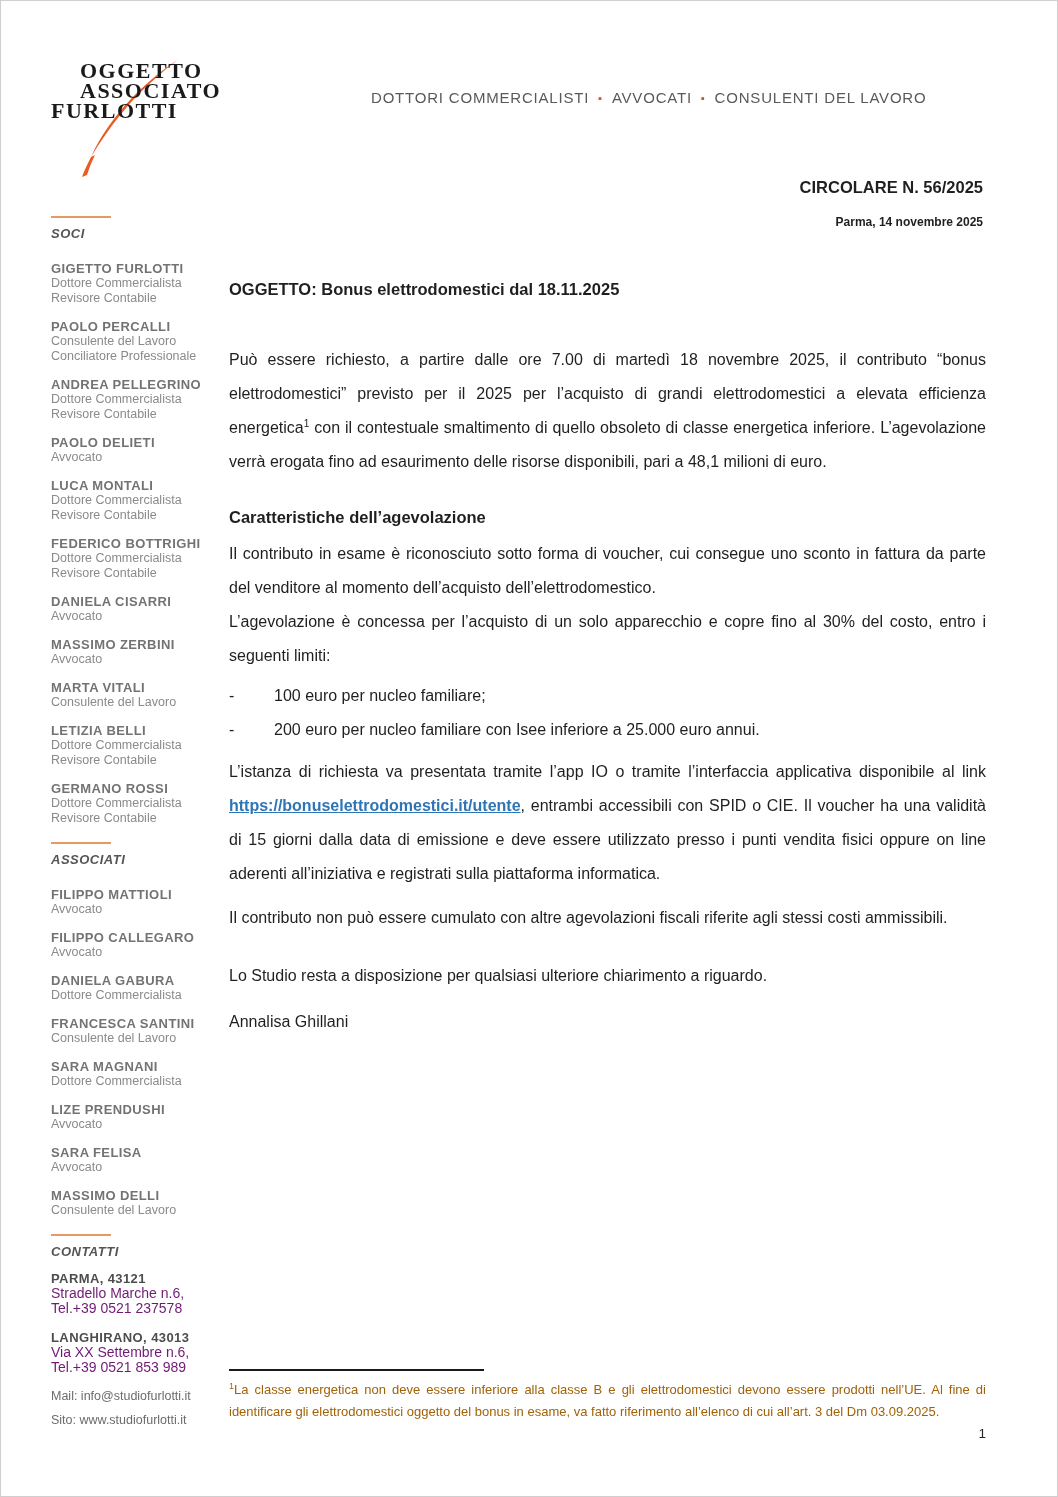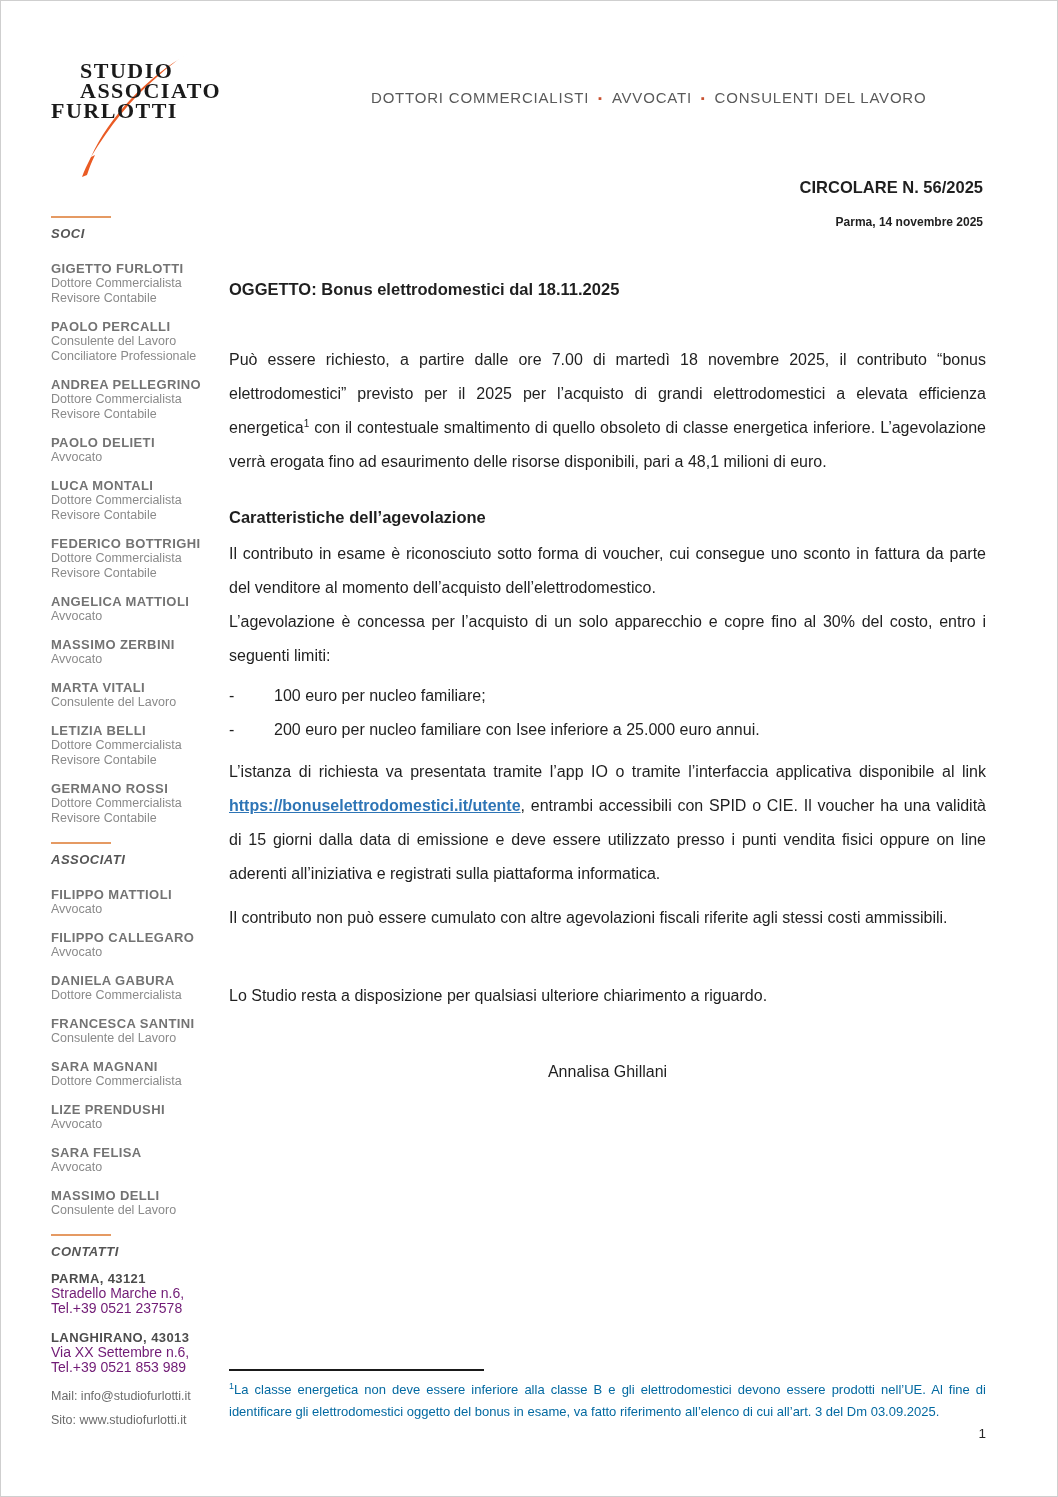--- a/index.html
+++ b/index.html
@@ -48,45 +48,45 @@
   .para { text-align:justify; line-height:34px; }
   .p1 { margin-top:44px; }
   .h2 { font-weight:bold; font-size:16.5px; line-height:20px; margin-top:28px; }
   .p2 { margin-top:10px; }
   .p3 { margin-top:0; }
   .list { margin-top:6px; }
   .list-item { position:relative; padding-left:45px; line-height:34px; }
   .list-dash { position:absolute; left:0; top:0; }
   .p4 { margin-top:8px; }
   .p5 { margin-top:10px; }
-  .p6 { margin-top:44px; }
-  .signature { margin-top:44px; text-align:center; line-height:30px; }
+  .p6 { margin-top:24px; }
+  .signature { margin-top:14px; text-align:left; line-height:30px; }
   .it { }
   sup { font-size:10px; vertical-align:super; line-height:0; }
   a.doc-link { color:#2e75b6; font-weight:bold; text-decoration:underline; }
 
   
   .footnote { position:absolute; left:228px; top:1368px; width:757px; }
   .fn-sep { width:255px; height:2px; background:#1a1a1a; }
-  .fn-text { margin-top:8px; font-size:13px; line-height:21.5px; text-align:justify; color:#0369a1; }
+  .fn-text { margin-top:8px; font-size:13px; line-height:21.5px; text-align:justify; color:#a16207; }
   .fn-text sup { font-size:9px; }
   .page-num { margin-top:4px; text-align:right; font-size:13.5px; color:#262626; }
 </style>
 </head>
 <body>
 
 <div class="page">
 
   <div class="logo">
     <svg width="190" height="125" viewBox="0 0 190 125" aria-hidden="true">
       <path d="M140,2 C98,26 60,66 42,106 C60,76 82,48 108,26 C118,17 129,8 140,2 Z" fill="#ea5b24"></path>
       <path d="M42,106 C38,114 35,120 33,126 L38,124 C40,118 42,112 46,104 Z" fill="#ea5b24"></path>
     </svg>
     <div class="logo-text">
-      <span class="logo-line l1">STUDIO</span>
+      <span class="logo-line l1">OGGETTO</span>
       <span class="logo-line l2">ASSOCIATO</span>
       <span class="logo-line l3">FURLOTTI</span>
     </div>
   </div>
 
   <div class="tagline">
     <span>DOTTORI COMMERCIALISTI</span><span class="sep">▪</span><span>AVVOCATI</span><span class="sep">▪</span><span>CONSULENTI DEL LAVORO</span>
   </div>
 
   <div class="circ-block">
@@ -123,21 +123,21 @@
         <div class="member-name">LUCA MONTALI</div>
         <div class="member-role">Dottore Commercialista</div>
         <div class="member-role">Revisore Contabile</div>
       </div>
       <div class="member">
         <div class="member-name">FEDERICO BOTTRIGHI</div>
         <div class="member-role">Dottore Commercialista</div>
         <div class="member-role">Revisore Contabile</div>
       </div>
       <div class="member">
-        <div class="member-name">ANGELICA MATTIOLI</div>
+        <div class="member-name">DANIELA CISARRI</div>
         <div class="member-role">Avvocato</div>
       </div>
       <div class="member">
         <div class="member-name">MASSIMO ZERBINI</div>
         <div class="member-role">Avvocato</div>
       </div>
       <div class="member">
         <div class="member-name">MARTA VITALI</div>
         <div class="member-role">Consulente del Lavoro</div>
       </div>

